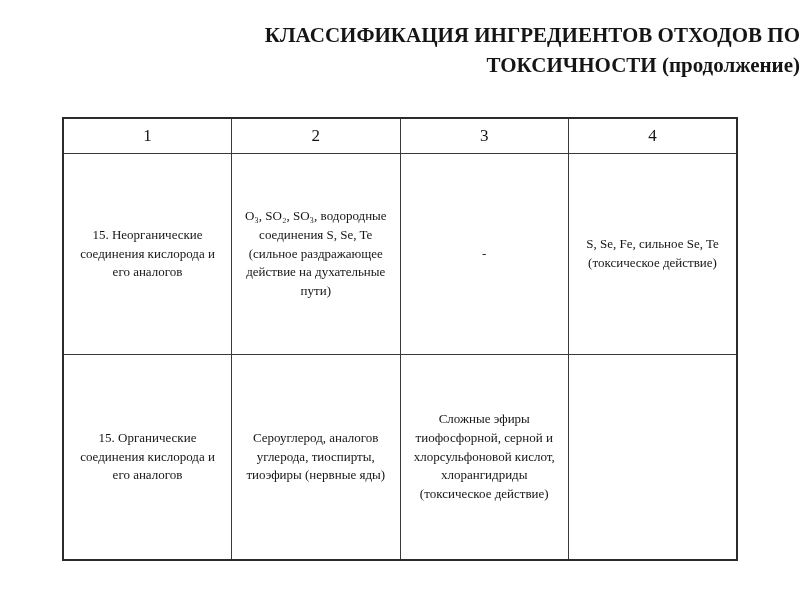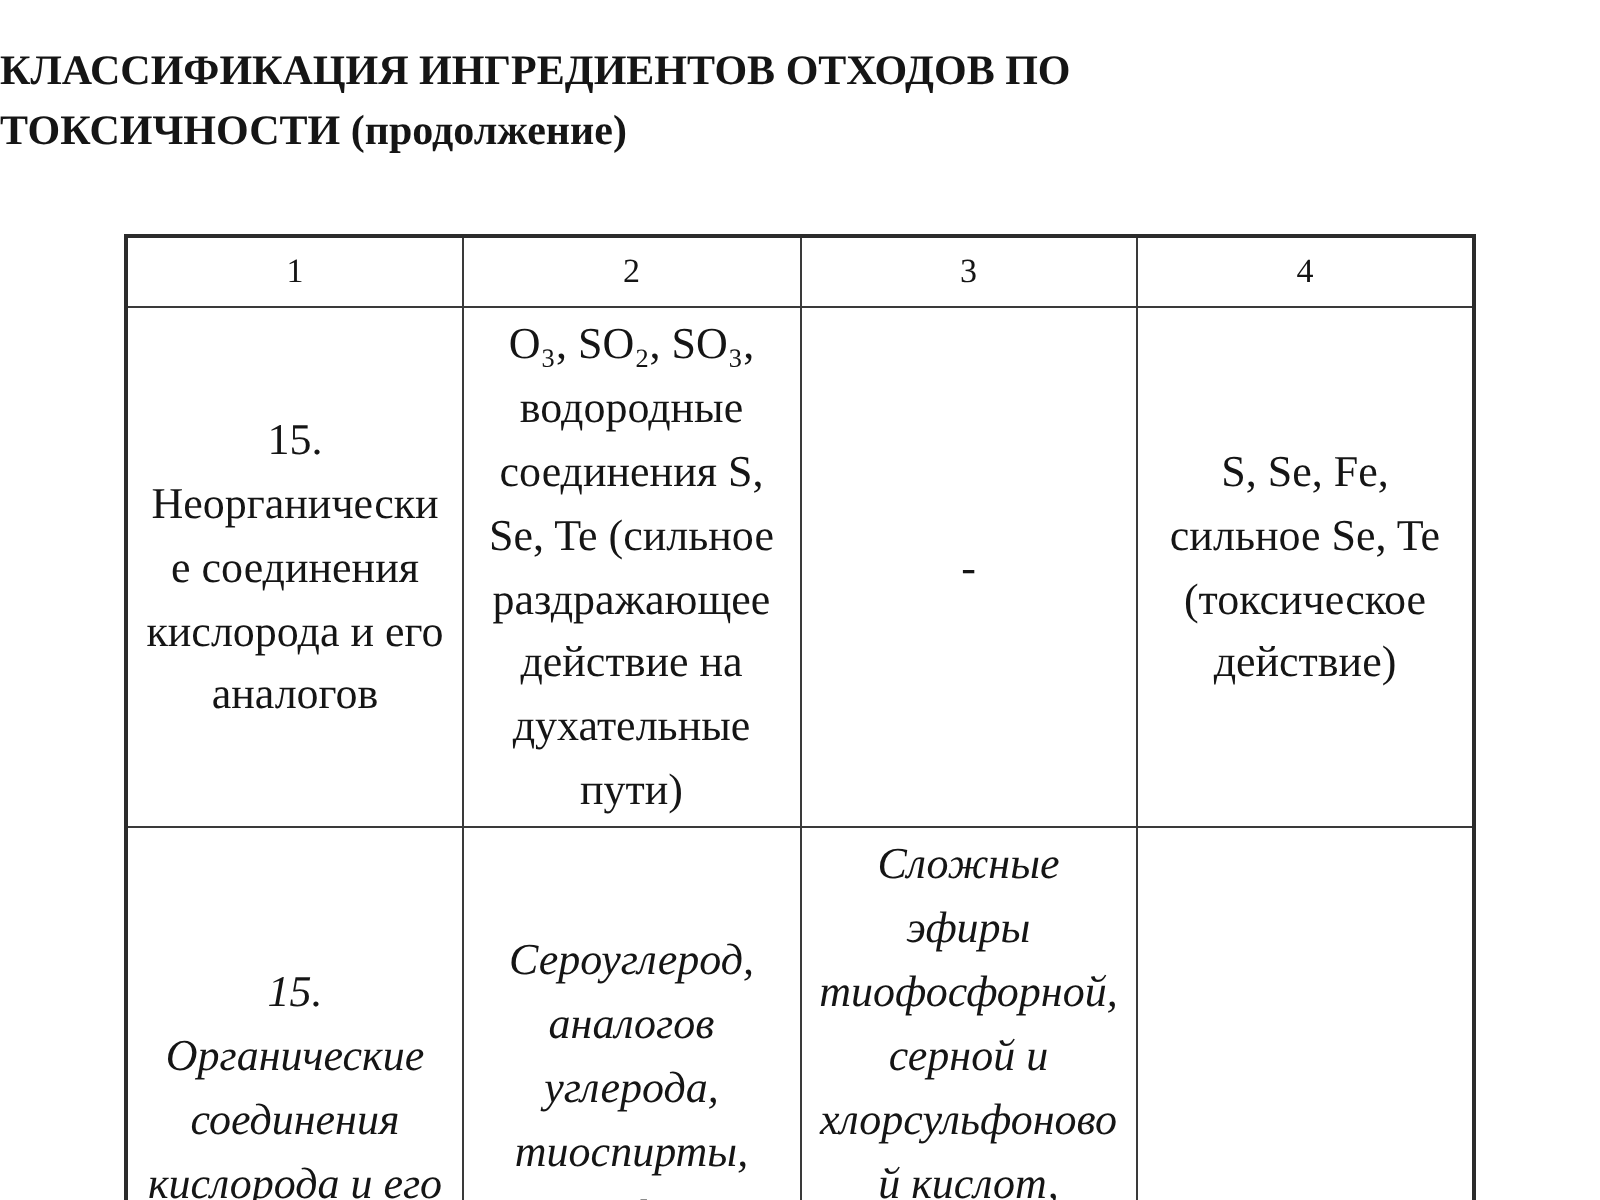--- a/index.html
+++ b/index.html
@@ -13,21 +13,21 @@
     font-family: "Liberation Serif", "DejaVu Serif", serif;
     color: #111111;
     position: relative;
     overflow: hidden;
   }
   .slide-title {
     position: absolute;
     top: 20px;
     left: 0;
     right: 0;
-    text-align: left;
+    text-align: right;
   }
   .slide-title .title-text {
     display: inline-block;
     max-width: 600px;
     font-size: 21px;
     font-weight: bold;
     line-height: 1.45;
     color: #151515;
   }
   table.classification {
@@ -37,33 +37,33 @@
     width: 676px;
     border-collapse: collapse;
     table-layout: fixed;
     border: 2px solid #2b2b2b;
   }
   table.classification th,
   table.classification td {
     border: 1.5px solid #3a3a3a;
     text-align: center;
     vertical-align: middle;
-    font-size: 22px;
+    font-size: 13px;
     font-weight: normal;
     line-height: 1.45;
     padding: 2px 7px;
     color: #151515;
     word-wrap: break-word;
   }
   table.classification th {
     height: 30px;
     font-size: 17px;
   }
   table.classification tr.data-row-1 td { height: 196px; }
-  table.classification tr.data-row-2 td { height: 200px; font-style: italic; }
+  table.classification tr.data-row-2 td { height: 200px; }
 </style>
 </head>
 <body>
 
 <div class="slide-title">
   <span class="title-text">КЛАССИФИКАЦИЯ ИНГРЕДИЕНТОВ ОТХОДОВ ПО ТОКСИЧНОСТИ (продолжение)</span>
 </div>
 
 <table class="classification">
   <thead>

